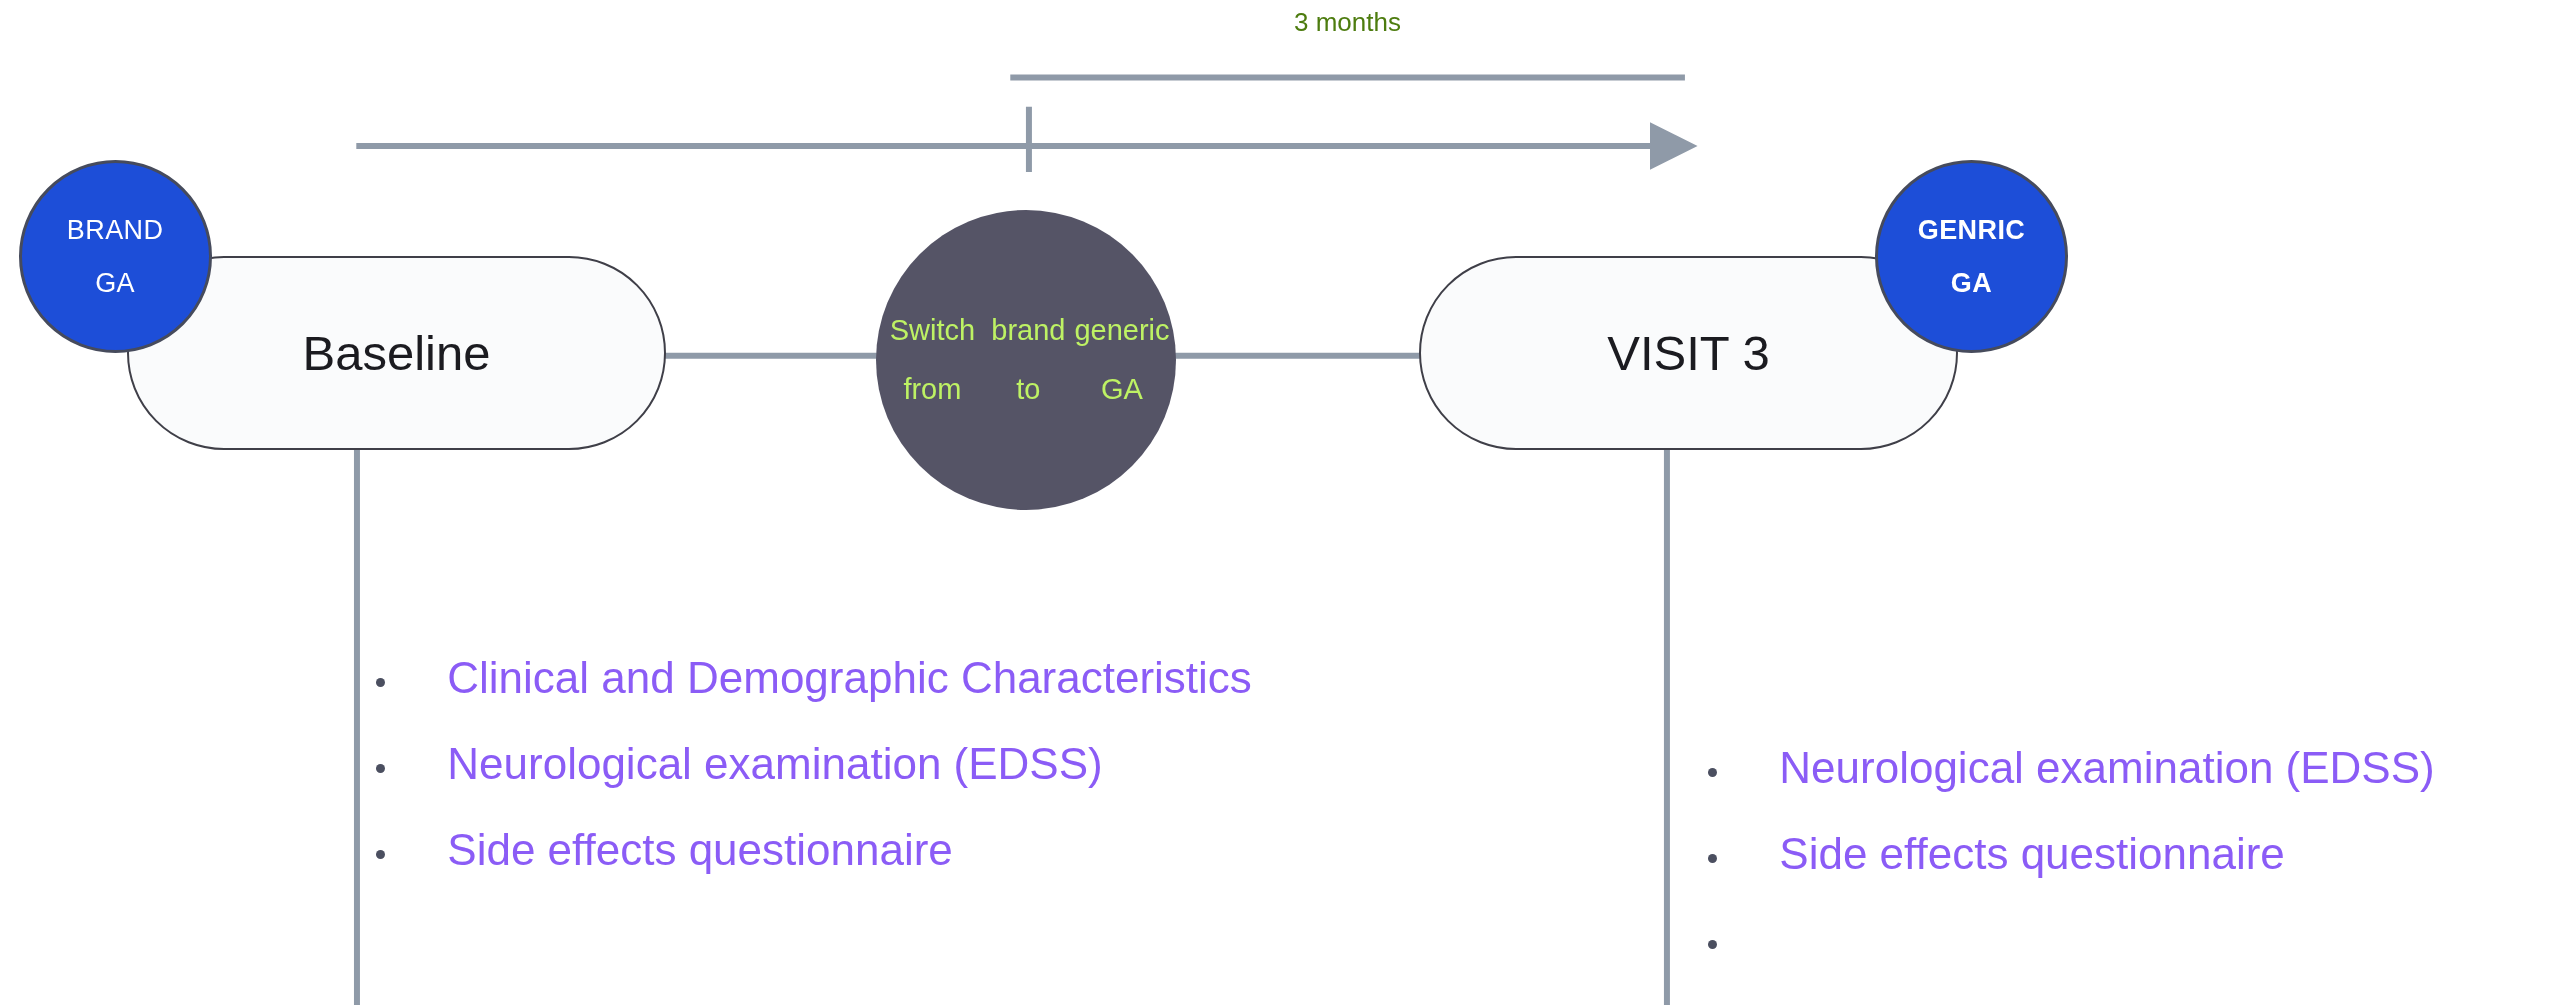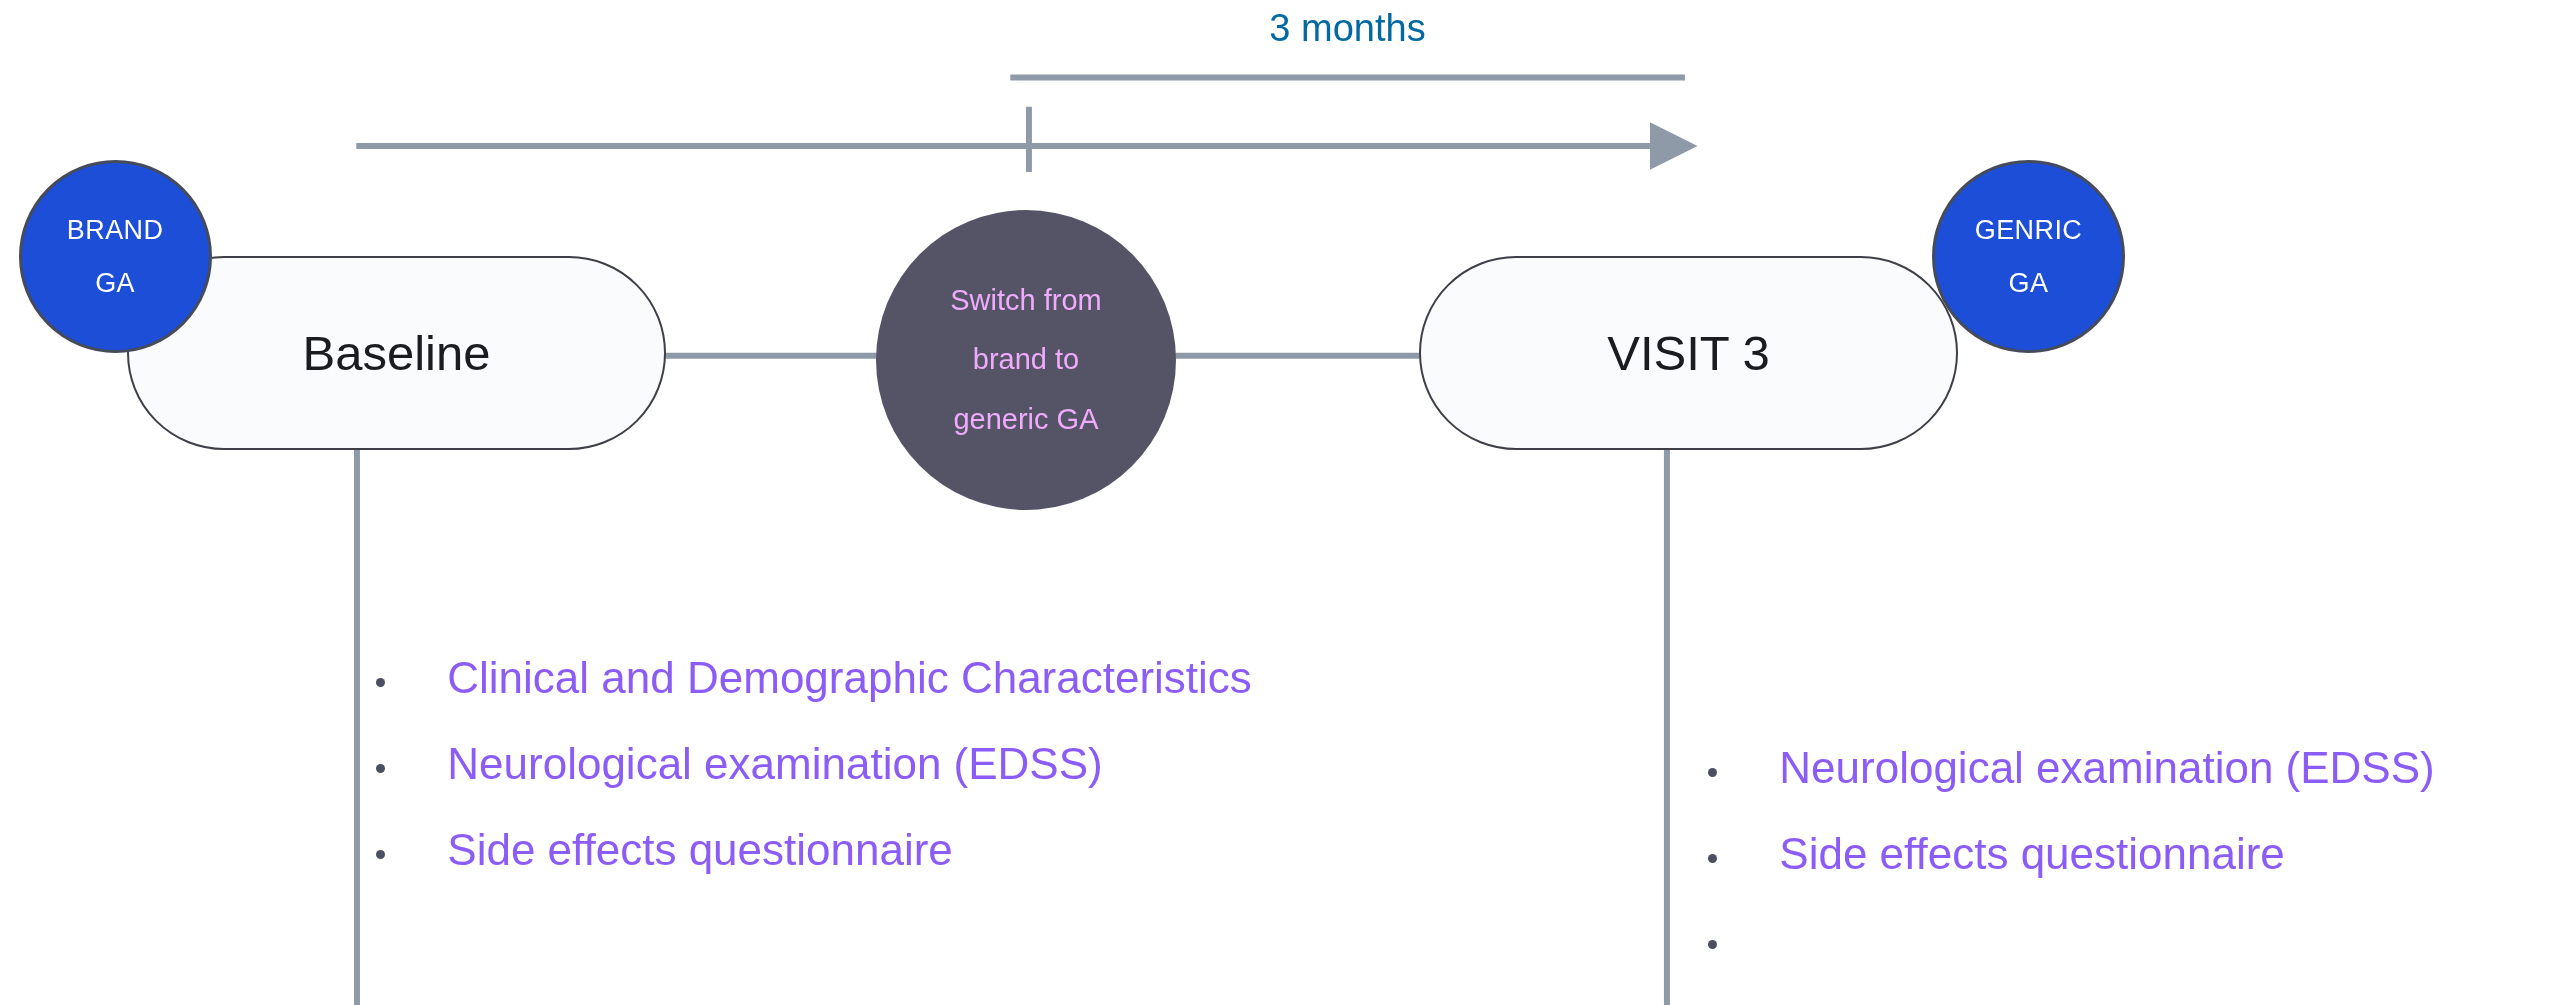--- a/index.html
+++ b/index.html
@@ -46,32 +46,32 @@
     background: #1d4ed8;
     border: 3.3px solid #464b5c;
     color: #ffffff;
     flex-direction: column;
     line-height: 1.95;
     font-size: 27px;
     letter-spacing: 0.4px;
     z-index: 40;
   }
   #brand-ga-circle { left: 18.6px;   top: 160px; }
-  #generic-ga-circle { left: 1932px; top: 160px; }
+  #generic-ga-circle { left: 1875px; top: 160px; font-weight: bold; }
 
   
   #switch-circle {
     left: 876px;
     top: 210px;
     width: 300px;
     height: 300px;
     border-radius: 50%;
     background: #555466;
-    color: #f0abfc;
-    flex-direction: column;
+    color: #bef264;
+    flex-direction: row;
     font-size: 29px;
     line-height: 2.05;
     z-index: 30;
   }
 
   
   .visit-pill {
     width: 539px;
     height: 194px;
     border-radius: 97px;
@@ -84,22 +84,22 @@
   #baseline-pill { left: 127px;  top: 256px; }
   #visit2-pill   { left: 1419px; top: 256px; }
 
   
   #months-label {
     position: absolute;
     left: 1010px;
     top: 6.7px;
     width: 675px;
     text-align: center;
-    font-size: 38px;
-    color: #0369a1;
+    font-size: 26px;
+    color: #4d7c0f;
     z-index: 10;
   }
 
   
   .bullet-list {
     position: absolute;
     z-index: 25;
     color: #8b5cf6;
     font-size: 44px;
     list-style: none;

